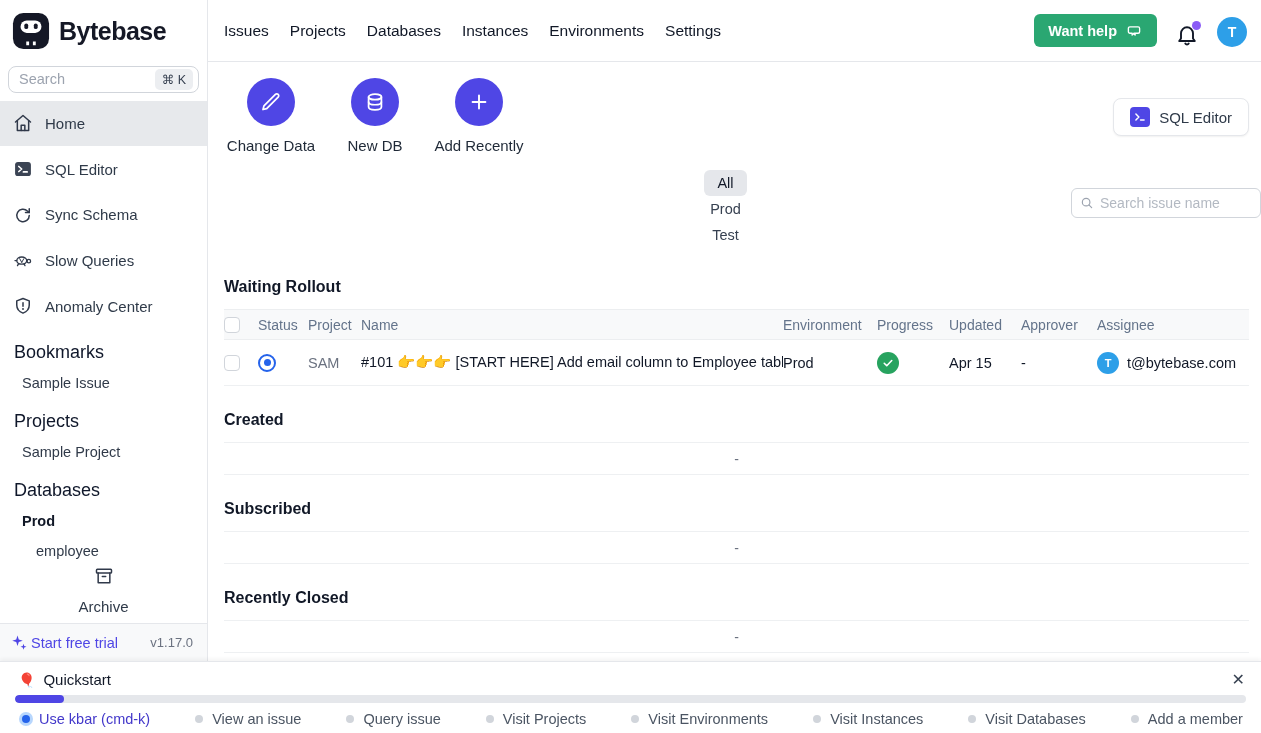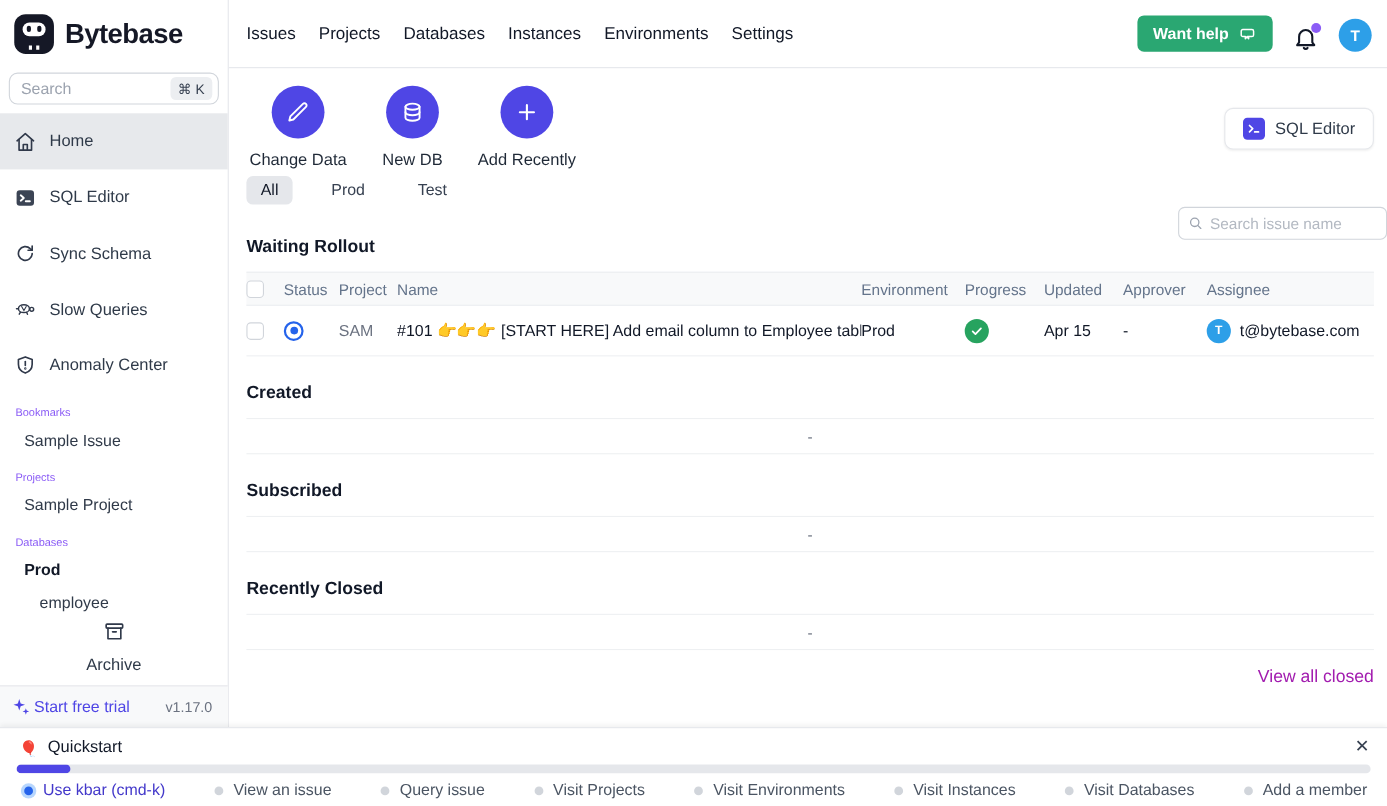--- a/index.html
+++ b/index.html
@@ -16,21 +16,21 @@
   .logo-mark { width:38px; height:38px; flex:0 0 38px; }
   .logo-text { font-size:25px; font-weight:800; color:#151826; letter-spacing:-0.5px; }
   .search-box { margin:4px 8px 8px; height:30px; border:1px solid #d1d5db; border-radius:8px; display:flex; align-items:center; padding:0 5px 0 10px; background:#fff; }
   .search-box input { border:none; outline:none; flex:1; min-width:0; font-size:14.5px; color:#374151; font-family:inherit; }
   .search-box input::placeholder { color:#9ca3af; }
   .kbd-badge { background:#eceef1; border-radius:5px; font-size:12.5px; color:#374151; padding:3px 7px; white-space:nowrap; }
   .snav { height:52px; display:flex; align-items:center; gap:12px; padding:0 13px; font-size:15px; color:#2f3a49; cursor:pointer; }
   .snav.active { background:#e7e9ec; }
   .snav .sicon { width:20px; height:20px; flex:0 0 20px; color:#30394a; display:flex; }
   .snav .sicon svg { width:20px; height:20px; }
-  .sec-title { padding:13px 14px 5px; color:#8b5cf6; font-size:10px; }
+  .sec-title { padding:13px 14px 5px; color:#0f172a; font-size:18px; }
   .sec-item { padding:7px 12px 7px 22px; font-size:14.5px; color:#303a49; cursor:pointer; }
   .sec-item.bold { font-weight:700; color:#111827; }
   .sec-item.indent2 { padding-left:36px; }
   .side-spacer { flex:1; }
   .trial-bar { height:38px; flex:0 0 38px; border-top:1px solid #e5e7eb; background:#f8f9fa; display:flex; align-items:center; padding:0 14px 0 10px; }
   .trial-left { display:flex; align-items:center; gap:3px; color:#4f46e5; font-size:14.5px; font-weight:500; cursor:pointer; }
   .version { margin-left:auto; color:#6b7280; font-size:13px; }
 
   
   .main { flex:1; display:flex; flex-direction:column; min-width:0; }
@@ -46,21 +46,21 @@
   .content { flex:1; position:relative; padding:16px 12px 0 16px; overflow:hidden; }
   .quick-actions { display:flex; gap:10px; }
   .qa-item { width:94px; display:flex; flex-direction:column; align-items:center; gap:11px; cursor:pointer; }
   .qa-circle { width:48px; height:48px; border-radius:50%; background:#4f46e5; display:flex; align-items:center; justify-content:center; color:#fff; }
   .qa-circle svg { width:22px; height:22px; }
   .qa-label { font-size:15px; color:#1f2937; white-space:nowrap; }
   .sql-editor-btn { position:absolute; top:36px; right:12px; height:38px; background:#fff; border:1px solid #e5e7eb; border-radius:8px; box-shadow:0 1px 2px rgba(0,0,0,.06); display:flex; align-items:center; gap:9px; padding:0 16px; font-size:15px; font-weight:500; color:#2f3a49; cursor:pointer; }
   .sq-icon { width:20px; height:20px; border-radius:4px; background:#4f46e5; display:flex; align-items:center; justify-content:center; }
   .sq-icon svg { width:14px; height:14px; color:#fff; }
 
-  .tabs-row { margin-top:6px; display:flex; align-items:center; }
+  .tabs-row { margin-top:16px; display:flex; align-items:center;flex-direction:column; }
   .tab { padding:5px 13px; margin-right:22px; border-radius:6px; font-size:14.5px; color:#374151; cursor:pointer; }
   .tab.active { background:#e5e7eb; color:#111827; }
   .issue-search { position:absolute; top:126px; right:0; width:190px; height:30px; border:1px solid #d1d5db; border-radius:6px; display:flex; align-items:center; padding:0 8px; gap:6px; color:#9ca3af; background:#fff; }
   .issue-search svg { width:14px; height:14px; flex:0 0 14px; }
   .issue-search input { border:none; outline:none; flex:1; min-width:0; font-size:14px; font-family:inherit; color:#374151; }
   .issue-search input::placeholder { color:#b3b9c2; }
 
   .sec-heading { font-size:16px; font-weight:700; color:#111827; }
   .wr-heading { margin-top:30px; margin-bottom:13px; }
   .tbl-header { display:flex; align-items:center; height:31px; background:#f8f9fa; border-top:1px solid #eceef0; border-bottom:1px solid #eceef0; color:#64748b; font-size:14px; }

